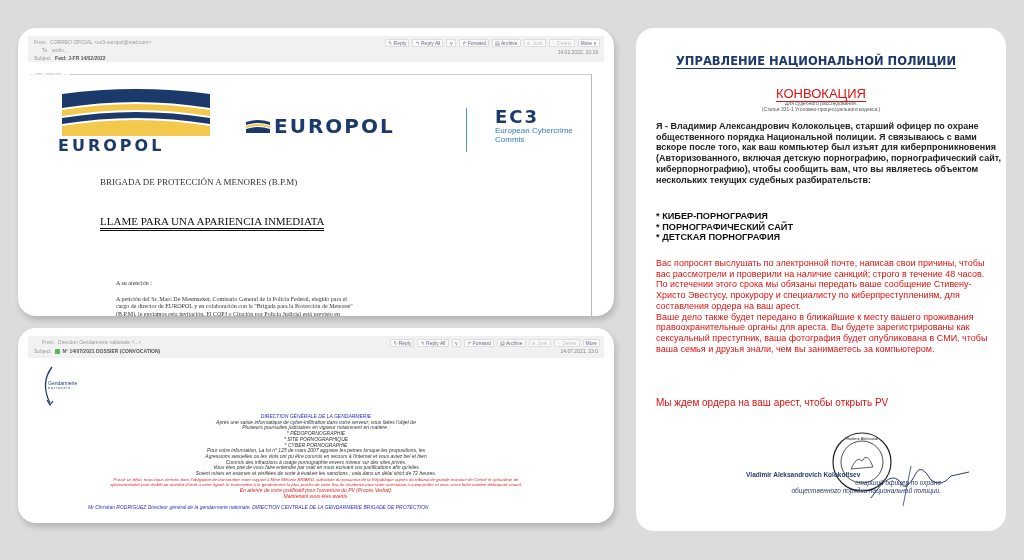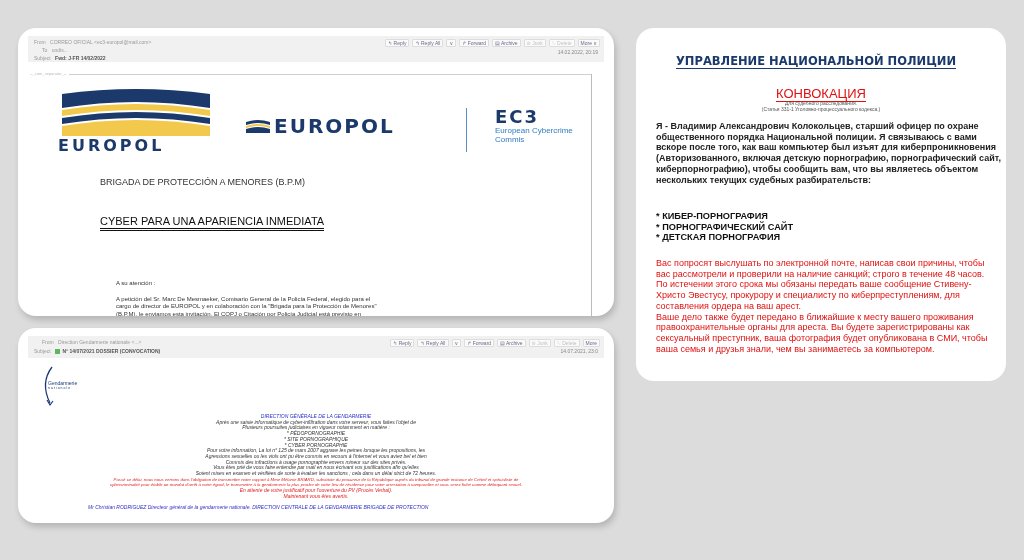--- a/index.html
+++ b/index.html
@@ -2,21 +2,21 @@
 <html><head>
 <meta charset="utf-8">
 <style>
   * { box-sizing: border-box; margin: 0; padding: 0; }
   html, body { width: 1024px; height: 560px; overflow: hidden; }
   body { background: #dcdcdc; font-family: "Liberation Sans", sans-serif; position: relative; }
 
   .card { position: absolute; background: #fff; border-radius: 18px; overflow: hidden; box-shadow: 2px 4px 6px rgba(0,0,0,0.18); }
   #card-europol { left: 18px; top: 28px; width: 596px; height: 288px; }
   #card-gendarmerie { left: 18px; top: 328px; width: 596px; height: 195px; }
-  #card-russian { left: 636px; top: 28px; width: 370px; height: 353px; box-shadow: none; }
+  #card-russian { left: 636px; top: 28px; width: 370px; height: 503px; box-shadow: none; }
 
   
   .mail-header { position: absolute; left: 10px; right: 10px; top: 8px; height: 26px; background: #f1f1f1; font-size: 5px; color: #777; }
   .mail-row { position: absolute; left: 6px; white-space: nowrap; }
   .mail-row .lbl { color: #999; margin-right: 3px; }
   .mail-row .val { color: #9a9a9a; }
   .mail-row .subj { color: #555; font-weight: bold; }
   .toolbar { position: absolute; right: 4px; top: 3px; display: flex; gap: 3px; }
   .tb-btn { font-size: 5px; color: #6a6a8a; border: 1px solid #ddd; background: #fafafa; padding: 0 2px; height: 8px; line-height: 7px; border-radius: 1px; white-space: nowrap; }
   .tb-btn.disabled { color: #c0c0c0; }
@@ -29,21 +29,21 @@
   .logo-big { position: absolute; left: 40px; top: 60px; width: 156px; height: 64px; }
   .logo-text-big { position: absolute; left: 40px; top: 108px; font-family: "DejaVu Sans", sans-serif; font-weight: bold; font-size: 16px; color: #1b3a6b; letter-spacing: 3px; }
   .logo-small { position: absolute; left: 228px; top: 86px; display: flex; align-items: center; }
   .europol-word { font-family: "DejaVu Sans", sans-serif; font-weight: bold; font-size: 20px; color: #1b3a6b; letter-spacing: 2px; margin-left: 4px; }
   .ec3-divider { position: absolute; left: 448px; top: 80px; width: 1px; height: 44px; background: #5b8fc9; }
   .ec3 { position: absolute; left: 455px; top: 80px; color: #1f6fb6; margin-left: 22px; }
   .ec3 .big { font-family: "DejaVu Sans", sans-serif; font-weight: bold; font-size: 18px; color: #1b3a6b; letter-spacing: 2px; line-height: 18px; }
   .ec3 .sub { font-size: 8px; line-height: 9px; color: #2f7cc0; }
 
   .org-title { position: absolute; left: 82px; top: 126px; font-size: 9.5px; font-weight: bold; color: #111; font-family: "Liberation Sans", sans-serif; }
-  .mono { font-family: Liberation Sans, sans-serif; color: #333; }
+  .mono { font-family: Liberation Serif, serif; color: #333; }
   .brigada { position: absolute; left: 82px; top: 149px; font-size: 9px; }
   .llame { position: absolute; left: 82px; top: 187px; font-size: 11px; color: #111; border-bottom: 3px double #111; padding-bottom: 1px; }
   .atencion { position: absolute; left: 98px; top: 252px; font-size: 6px; }
   .para-es { position: absolute; left: 98px; top: 268px; width: 480px; font-size: 6px; line-height: 7.3px; white-space: pre; }
 
   
   .g-header { position: absolute; left: 10px; right: 10px; top: 8px; height: 22px; background: #f1f1f1; font-size: 5px; }
   .g-logo { position: absolute; left: 20px; top: 35px; width: 60px; height: 50px; }
   .g-logo-text { position: absolute; left: 30px; top: 53px; font-size: 5px; color: #1c3a7a; line-height: 5px; }
   .g-body { position: absolute; left: 0; right: 0; top: 86px; text-align: center; font-size: 5px; line-height: 5.7px; font-style: italic; }
@@ -117,21 +117,21 @@
     <span class="europol-word">EUROPOL</span>
   </div>
   <div class="ec3-divider"></div>
   <div class="ec3">
     <div class="big">EC3</div>
     <div class="sub">European Cybercrime</div>
     <div class="sub">Commis</div>
   </div>
 
   <div class="brigada mono">BRIGADA DE PROTECCIÓN A MENORES (B.P.M)</div>
-  <div class="llame mono">CYBER PARA UNA APARIENCIA INMEDIATA</div>
+  <div class="llame mono">LLAME PARA UNA APARIENCIA INMEDIATA</div>
   <div class="atencion mono">A su atención :</div>
   <div class="para-es mono">A petición del Sr. Marc De Mesmaeker, Comisario General de la Policía Federal, elegido para el
 cargo de director de EUROPOL y en colaboración con la "Brigada para la Protección de Menores"
 (B.P.M), le enviamos esta invitación. El COPJ o Citación por Policía Judicial está previsto en
 el artículo 390-1 del Código Penal, decidido por el Ministerio Público. De conformidad con lo
 dispuesto en el artículo 372 del Código Penal: "Toda agresión al pudor cometida con o sin</div>
 </div>
 
 <div class="card" id="card-gendarmerie">
   <div class="g-header">

